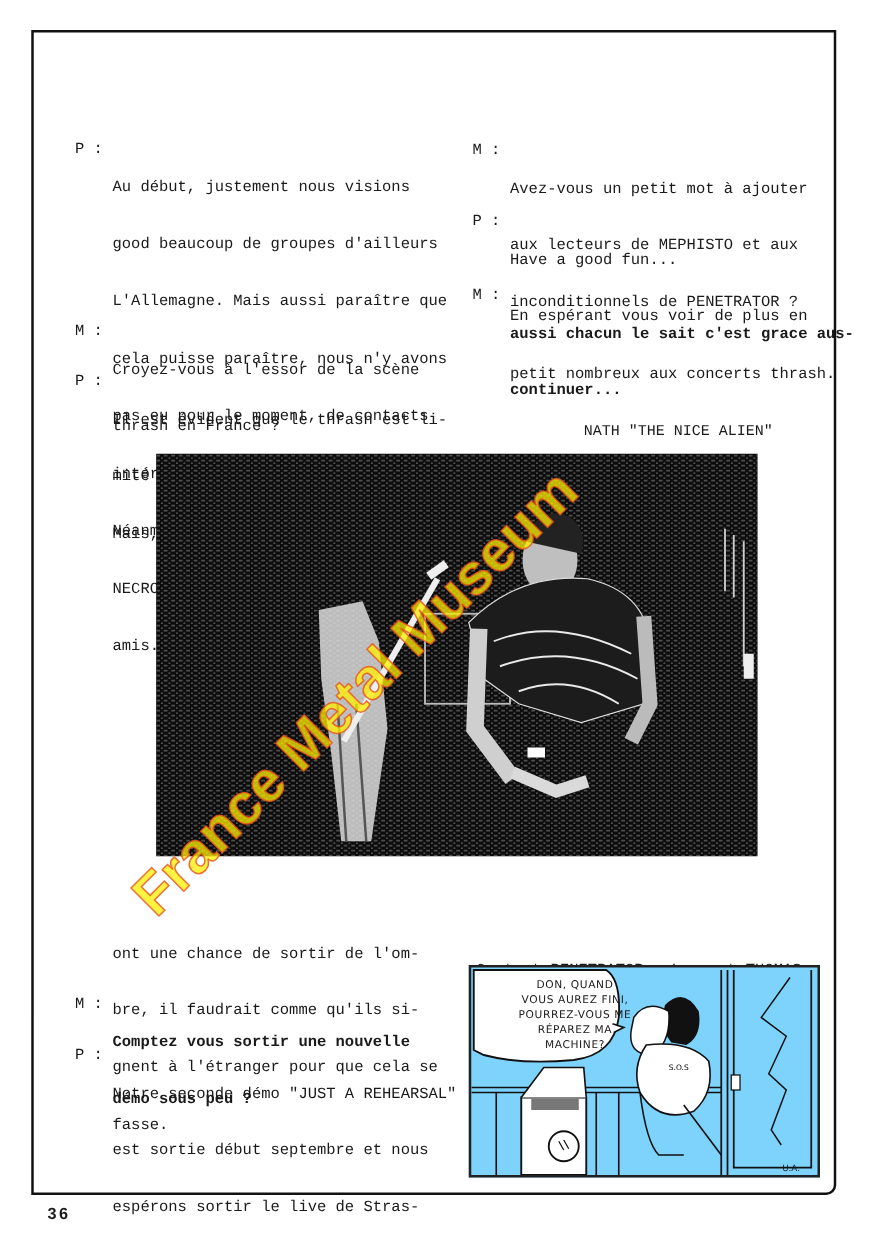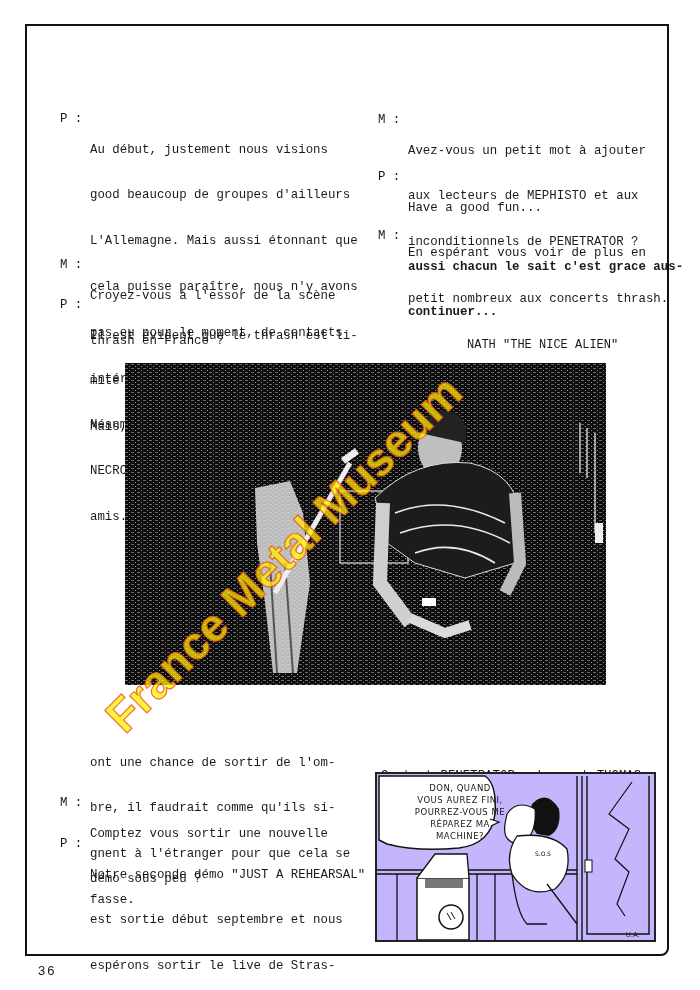--- a/index.html
+++ b/index.html
@@ -7,37 +7,37 @@
          font-family:"Liberation Mono", "DejaVu Sans Mono", monospace; color:#1a1a1a; }
   .page-border { position:absolute; left:25px; top:24px; width:644px; height:932px;
          border:2px solid #111; border-radius:0 0 8px 0; box-sizing:border-box; }
   .qa { position:absolute; font-size:12.4px; line-height:15.3px; }
   .qa .spk { position:absolute; left:0; top:0; white-space:pre; }
   .qa .body { position:absolute; white-space:pre; }
   .caption { position:absolute; font-size:12px; white-space:pre; }
   .contact { position:absolute; left:381px; top:736px; font-size:12.4px; line-height:16px; white-space:pre; }
   .photo { position:absolute; left:125px; top:363px; width:481px; height:322px; background:#0c0c0c; overflow:hidden; }
   .photo svg { display:block; }
-  .cartoon { position:absolute; left:375px; top:772px; width:281px; height:170px; border:2px solid #222; box-sizing:border-box; background:#c4b5fd; overflow:hidden; }
+  .cartoon { position:absolute; left:375px; top:772px; width:281px; height:170px; border:2px solid #222; box-sizing:border-box; background:#7dd3fc; overflow:hidden; }
   .bubble-text { position:absolute; left:28px; top:8px; font-family:"DejaVu Sans", sans-serif; font-size:8.5px; line-height:12px; text-align:center; width:110px; letter-spacing:0.5px; white-space:pre; }
   .sig { position:absolute; right:14px; bottom:1px; font-size:7px; font-family:"DejaVu Sans", sans-serif; }
-  .page-number { position:absolute; left:38px; top:963px; font-family:"Liberation Sans", sans-serif; font-weight:normal; font-size:13px; letter-spacing:2px; }
+  .page-number { position:absolute; left:38px; top:963px; font-family:"Liberation Sans", sans-serif; font-weight:bold; font-size:13px; letter-spacing:2px; }
   .watermark { position:absolute; left:0; top:0; width:700px; height:990px; pointer-events:none; }
 </style>
 </head>
 <body>
 
 <div class="page-border"></div>
 
 <div class="qa" style="left:60px;top:112px;width:300px;height:140px;">
   <span class="spk">P :</span>
   <div class="body" style="left:30px;top:0;">
     <div>Au début, justement nous visions</div>
     <div>good beaucoup de groupes d'ailleurs</div>
-    <div>L'Allemagne. Mais aussi étonnant que</div>
+    <div>L'Allemagne. Mais aussi paraître que</div>
     <div>cela puisse paraître, nous n'y avons</div>
     <div>pas eu pour le moment, de contacts</div>
     <div>intéressants.</div>
     <div>Néanmoins, nous espérons jouer avec</div>
     <div>NECRONOMICON, qui sont aussi de bons</div>
     <div>amis.</div>
   </div>
 </div>
 
 <div class="qa" style="left:60px;top:258px;width:300px;height:32px;">
@@ -122,21 +122,21 @@
   <div class="body" style="left:30px;top:0;">
     <div>ont une chance de sortir de l'om-</div>
     <div>bre, il faudrait comme qu'ils si-</div>
     <div>gnent à l'étranger pour que cela se</div>
     <div>fasse.</div>
   </div>
 </div>
 
 <div class="qa" style="left:60px;top:796px;width:300px;height:32px;">
   <span class="spk">M :</span>
-  <div class="body" style="left:30px;top:0;font-weight:normal;">
+  <div class="body" style="left:30px;top:0;font-weight:bold;">
     <div>Comptez vous sortir une nouvelle</div>
     <div>démo sous peu ?</div>
   </div>
 </div>
 
 <div class="qa" style="left:60px;top:837px;width:300px;height:64px;">
   <span class="spk">P :</span>
   <div class="body" style="left:30px;top:0;">
     <div>Notre seconde démo "JUST A REHEARSAL"</div>
     <div>est sortie début septembre et nous</div>

